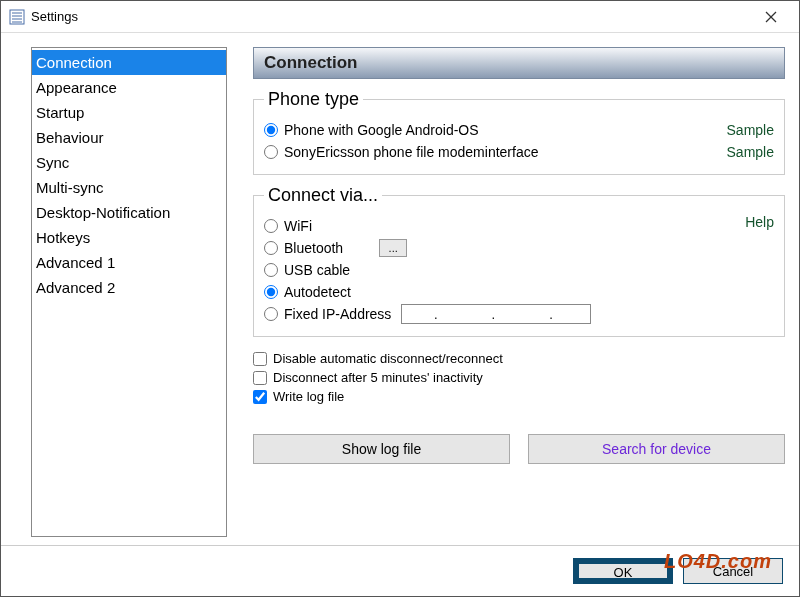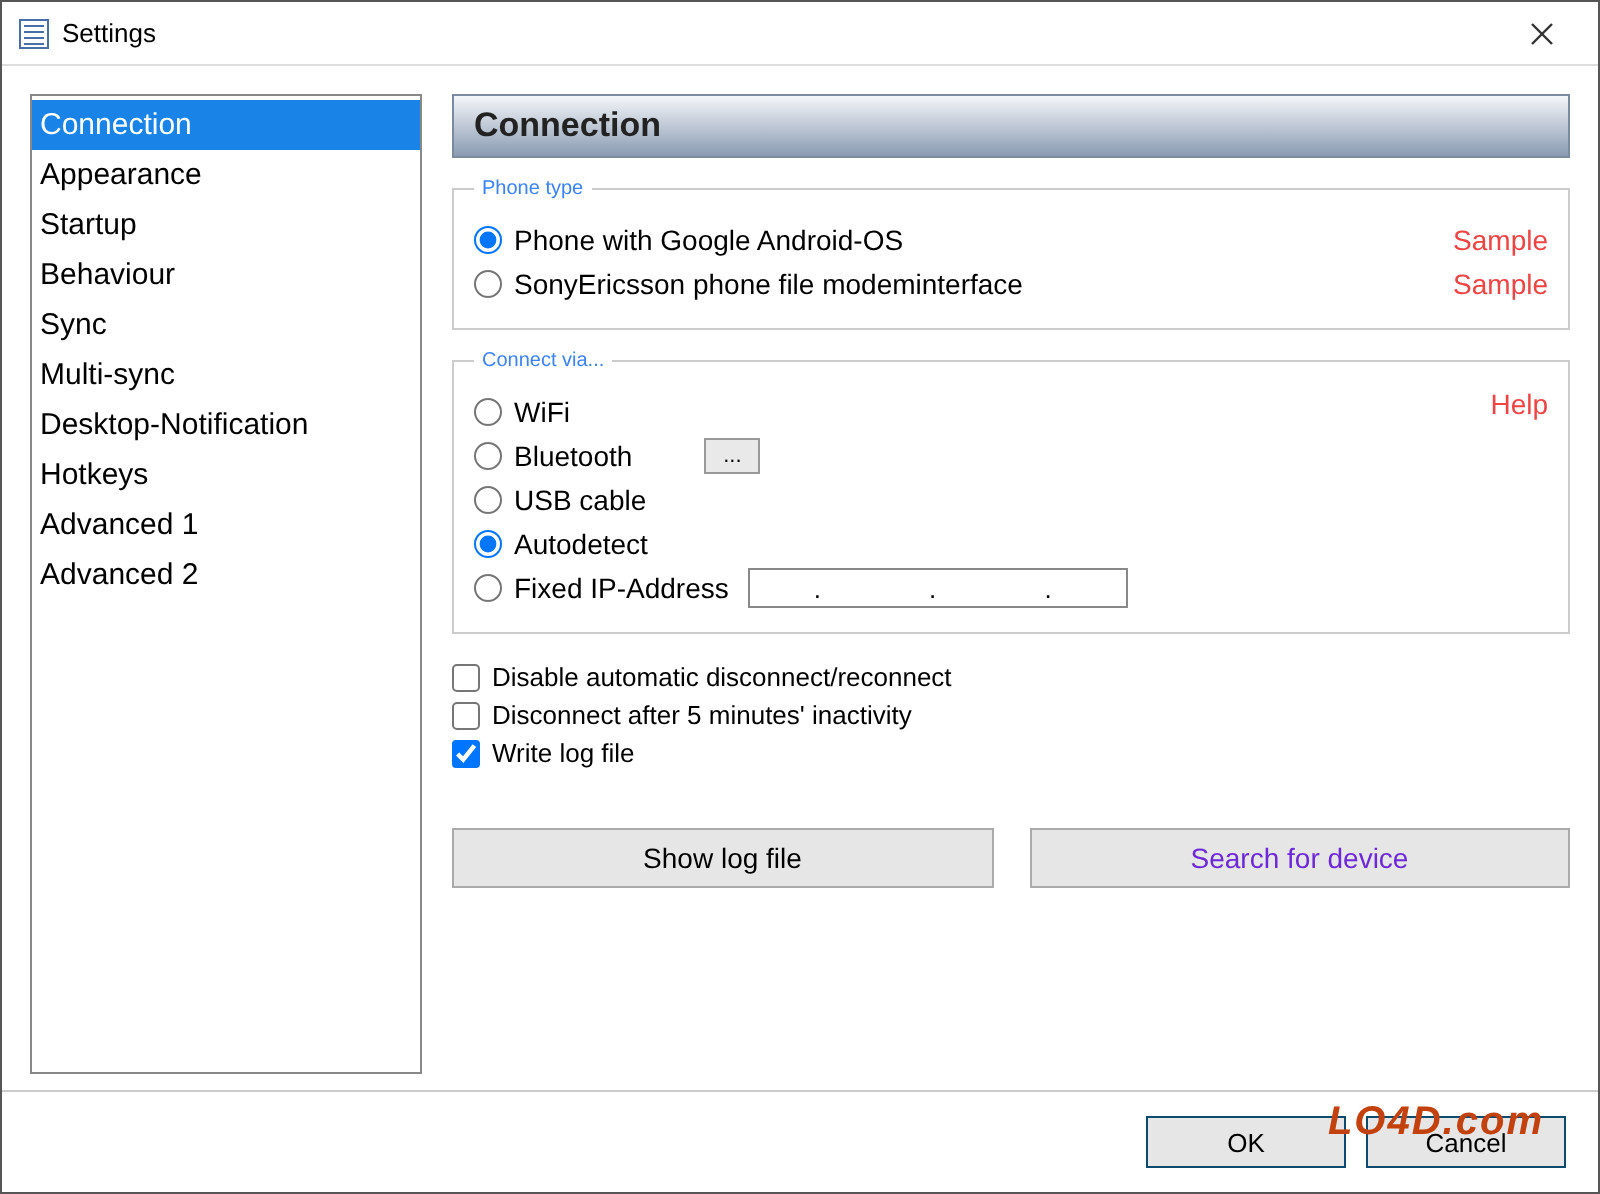--- a/index.html
+++ b/index.html
@@ -14,46 +14,46 @@
   }
   .window { width: 800px; height: 597px; border: 1px solid #555; display: flex; flex-direction: column; }
   .titlebar {
     height: 32px; display: flex; align-items: center; padding: 0 8px;
     border-bottom: 1px solid #ddd; background: #fff;
   }
   .titlebar .icon { width: 16px; height: 16px; margin-right: 6px; }
   .titlebar .title { flex: 1; font-size: 13px; }
   .titlebar .close { width: 40px; height: 100%; display:flex; align-items:center; justify-content:center; }
   .titlebar .close svg { stroke: #333; }
-  .client { flex: 1; padding: 14px 14px 8px 14px; display: flex; gap: 15px; overflow:hidden; }
+  .client { flex: 1; padding: 14px 14px 8px 14px; display: flex; gap: 26px; overflow:hidden;margin-left:16px; }
   .sidebar {
     width: 196px; border: 1px solid #888; background: #fff; padding: 2px 0;
     overflow:hidden;
   }
   .sidebar-item {
     padding: 2px 4px 2px 4px; font-size: 15px; line-height: 21px; cursor: default; white-space:nowrap;
   }
   .sidebar-item.selected { background: #1a83e8; color: #fff; }
   .content { flex: 1; display: flex; flex-direction: column; min-width:0; }
   .panel-header {
     height: 32px; border: 1px solid #7a8aa0;
     background: linear-gradient(#f4f6f9, #8a9bb2);
     color: #222;
     display: flex; align-items: center; padding: 0 10px;
     font-weight: 700; font-size: 17px;
   }
   fieldset {
     border: 1px solid #ccc; margin: 10px 0 0 0; padding: 8px 10px 10px 10px;
     font-size: 14px;
   }
-  legend { padding: 0 4px; font-size: 10px; color: #3b82f6; }
+  legend { padding: 0 4px; font-size: 18px; color: #000000; }
   .row { display: flex; align-items: center; margin: 2px 0; }
   .radio-wrap, .check-wrap { display: inline-flex; align-items: center; margin: 2px 0; }
   .radio-wrap input, .check-wrap input { margin: 0 6px 0 0; width:14px; height:14px; }
-  .linklike { color: #ef4444; cursor: pointer; margin-left:auto; font-size:14px; }
+  .linklike { color: #14532d; cursor: pointer; margin-left:auto; font-size:14px; }
   .bt-ellipsis {
     margin-left: 36px; width: 28px; height: 18px; border: 1px solid #999;
     background: #e9e9e9; font-size: 11px; text-align:center; line-height:14px;
   }
   .ip-input {
     margin-left: 10px; width: 190px; height: 20px; border: 1px solid #888;
     background: #fff; font-family: inherit; font-size:13px; padding:0 4px;
     letter-spacing: 6px; text-align:center;
   }
   .checks { margin-top: 12px; display:flex; flex-direction:column; }
@@ -64,21 +64,21 @@
   }
   .bigbtn:disabled { color:#6d28d9; }
   .dialog-buttons {
     border-top: 1px solid #ccc; padding: 12px 16px; display:flex; justify-content:flex-end; gap:10px;
     background:#fff;
   }
   .dbtn {
     width: 100px; height: 26px; border:1px solid #0c4a6e; background:#e6e6e6;
     font-family:inherit; font-size:13px;
   }
-  .dbtn.primary { border:1px solid #0c4a6e; background:#e6e6e6; }
+  .dbtn.primary { border:6px solid #0c4a6e; background:#e6e6e6; }
   .watermark {
     position:absolute; right:28px; bottom:24px; color:#c2410c; font-size:20px;
     font-weight:700; letter-spacing:1px; pointer-events:none; user-select:none;
     font-style:italic;
   }
 </style>
 </head>
 <body>
 
 <div class="window">

